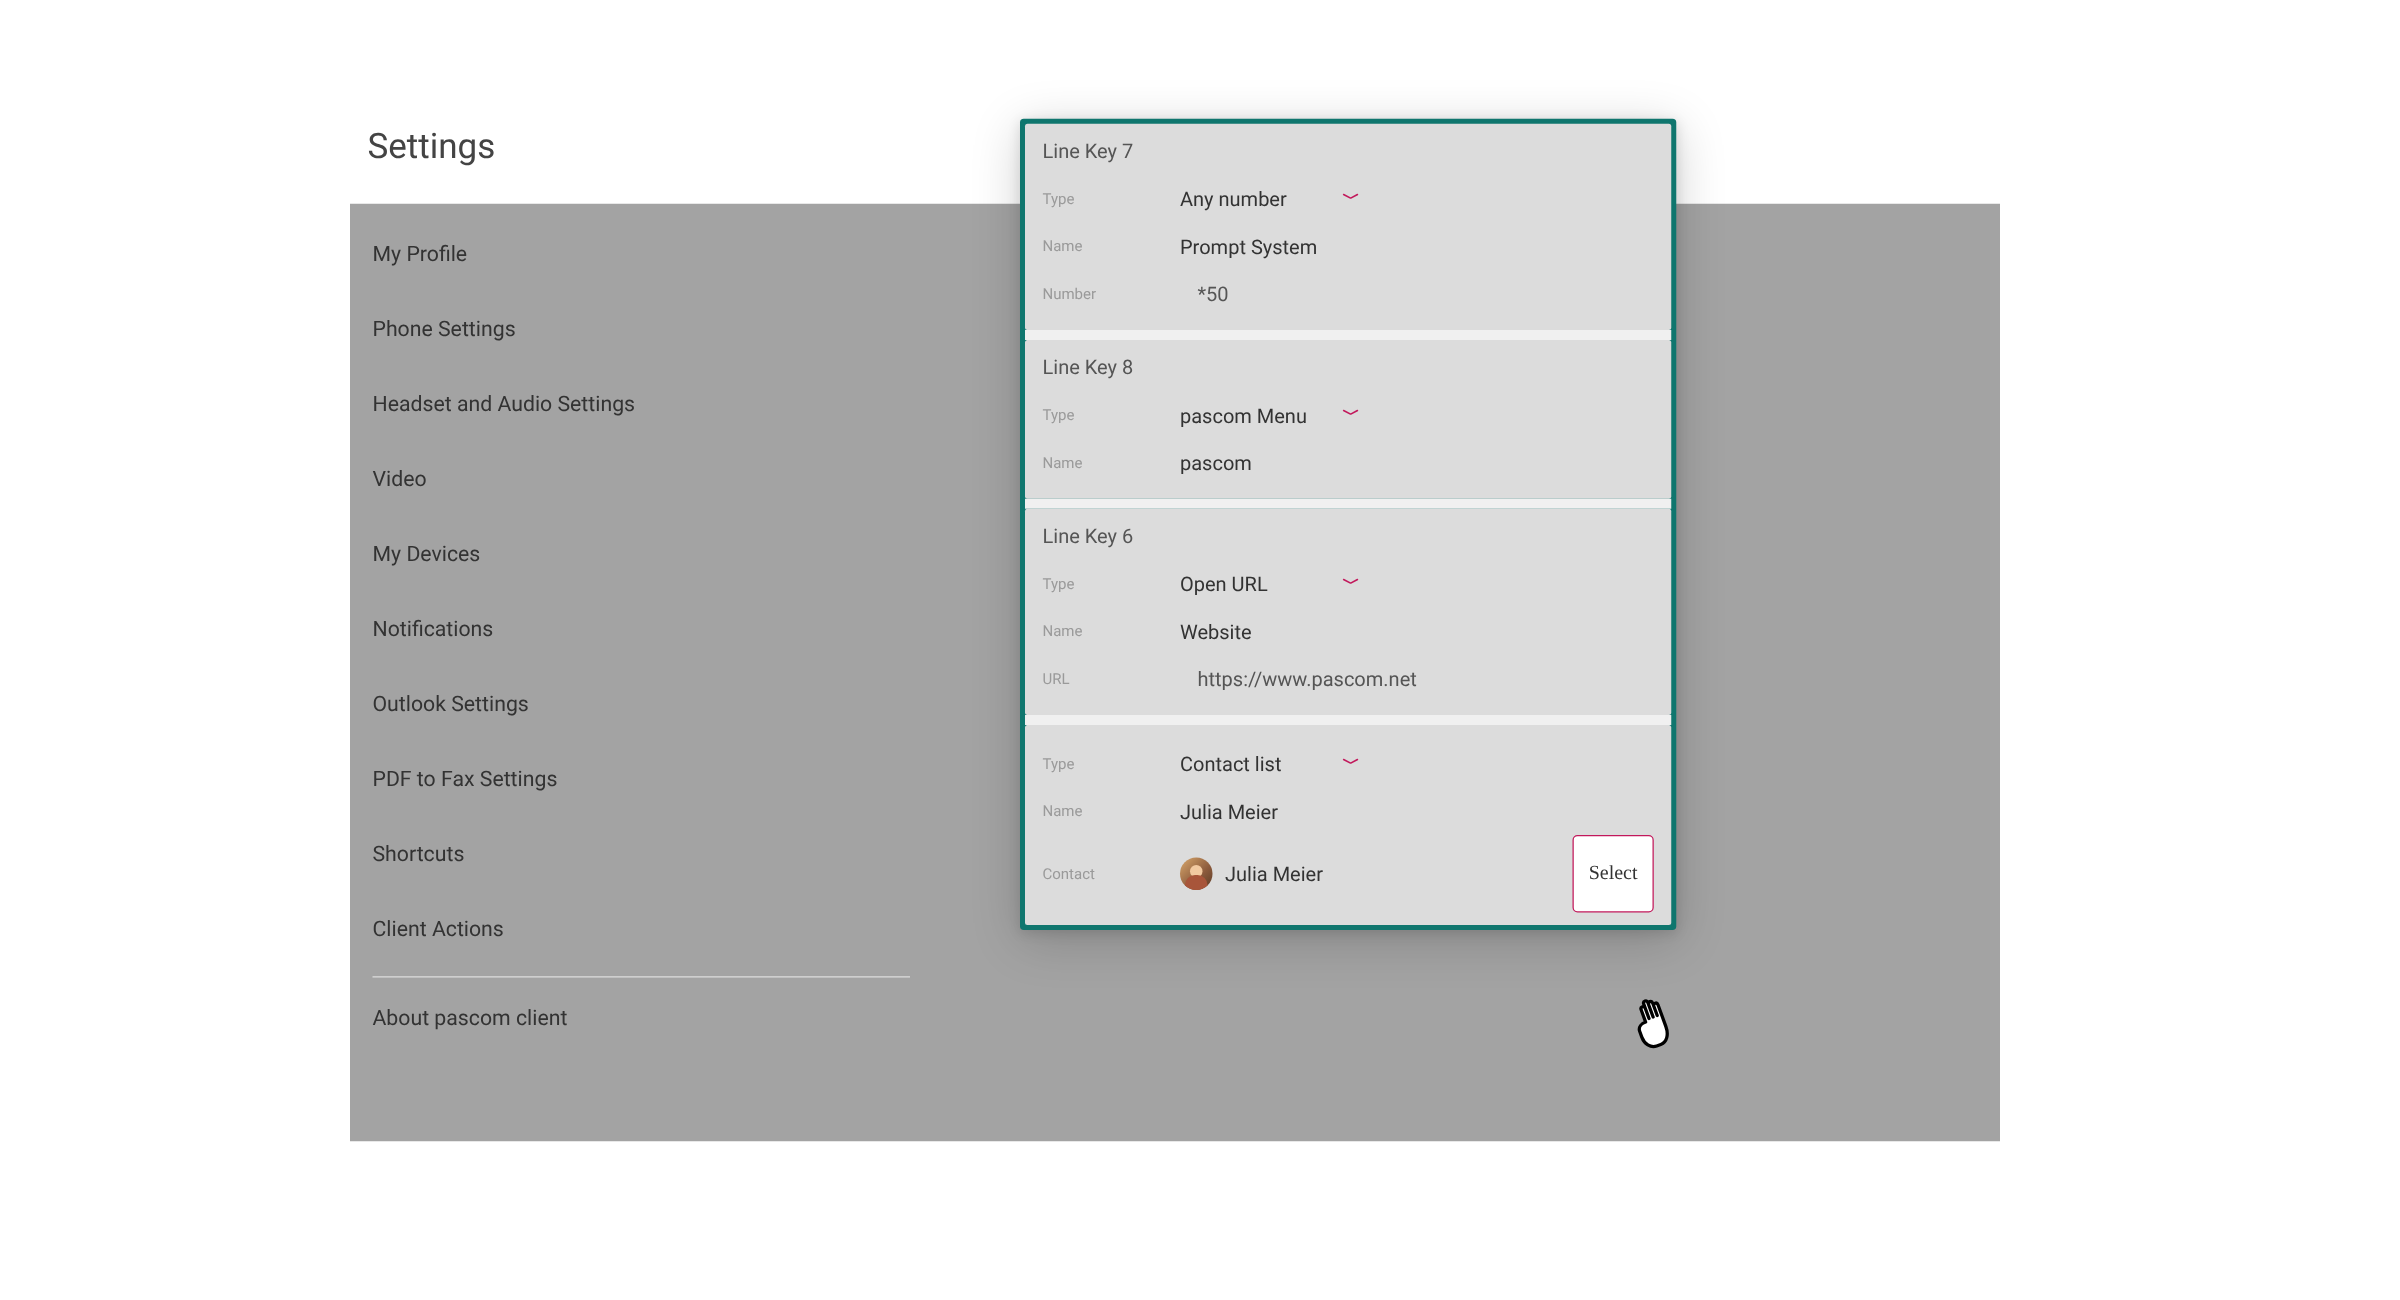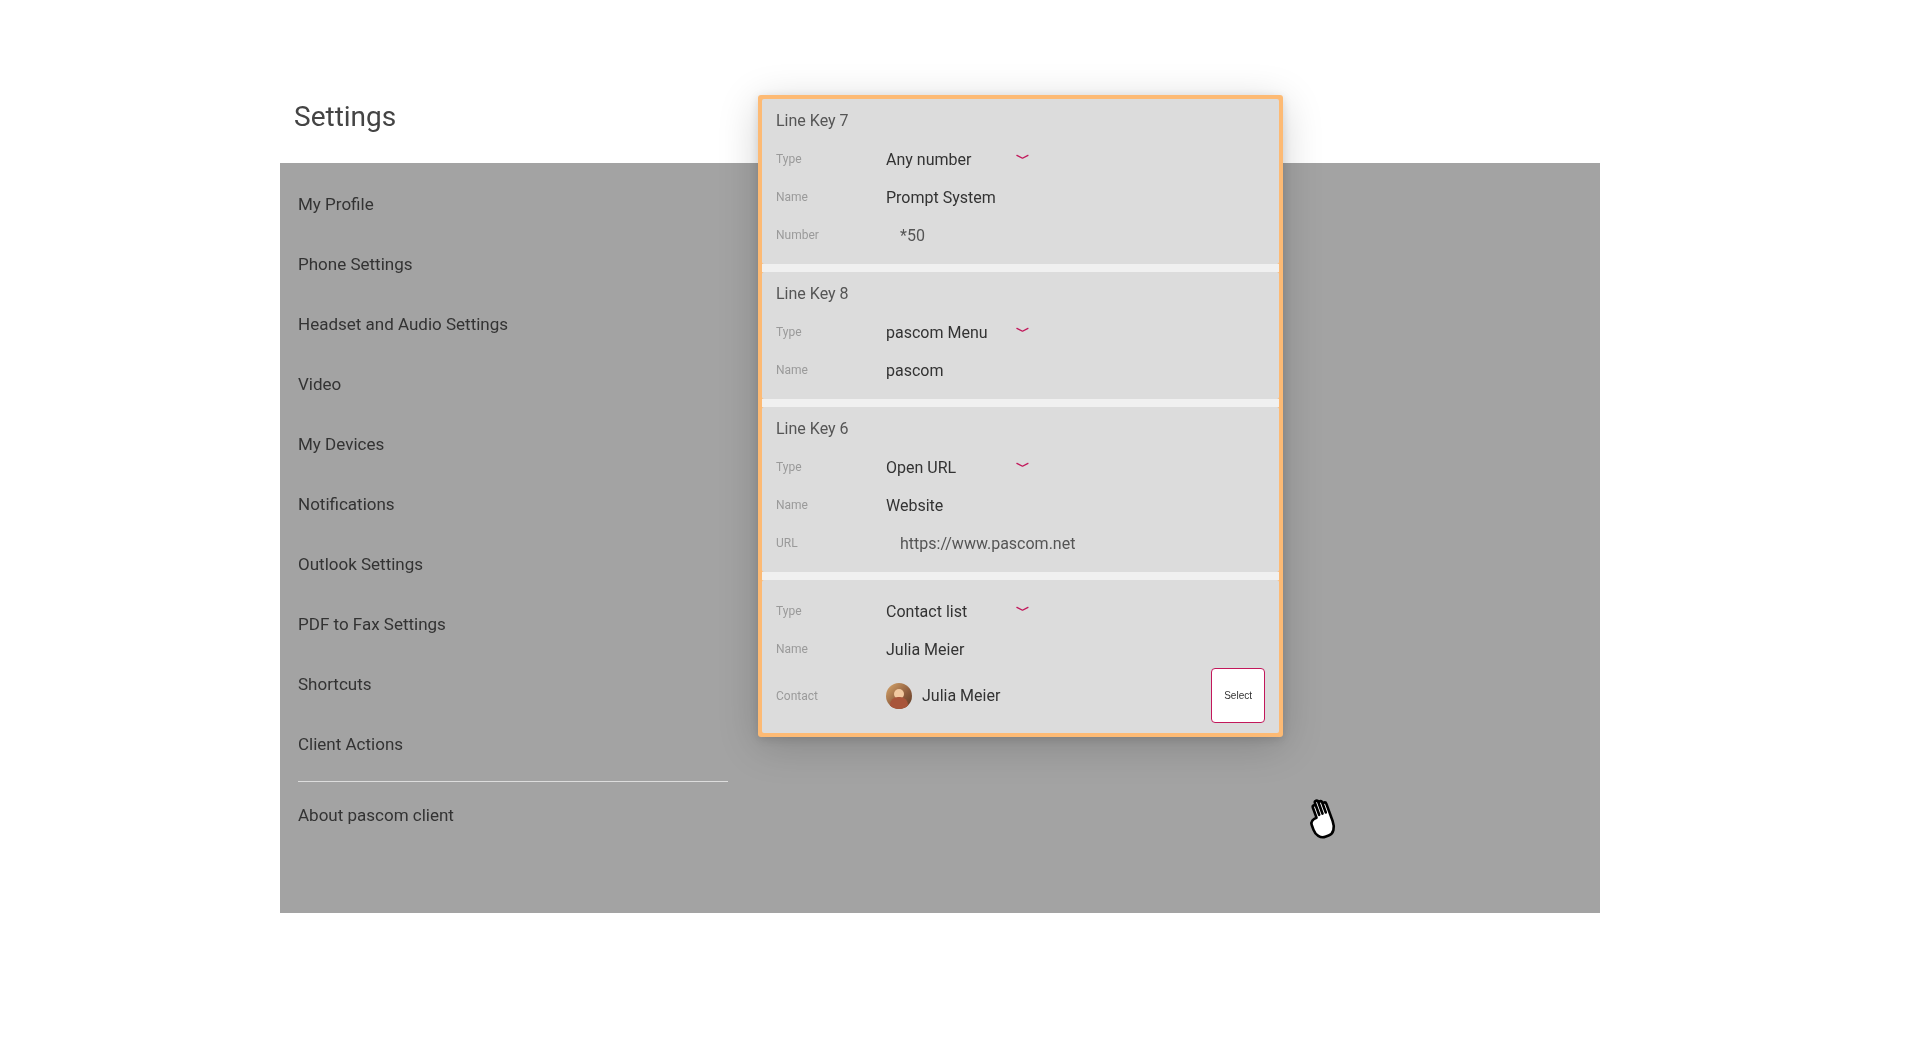--- a/index.html
+++ b/index.html
@@ -47,24 +47,24 @@
   }
   .sidebar-divider {
     height: 1px;
     background: #ddd;
     margin: 0 18px 10px 18px;
     width: 430px;
   }
   
   .panel {
     position: absolute;
-    left: 758px;
+    left: 816px;
     top: 95px;
     width: 525px;
-    background: #fdba74;
+    background: #0f766e;
     border-radius: 3px;
     box-shadow: 0 8px 40px rgba(0,0,0,0.18), 0 2px 10px rgba(0,0,0,0.12);
     padding: 4px;
   }
   .card {
     background: #dcdcdc;
     border-radius: 2px;
     padding: 12px 14px 10px 14px;
     margin-bottom: 8px;
   }
@@ -138,24 +138,25 @@
     position: absolute;
     left: 4px; top: 14px;
     width: 18px; height: 14px;
     background: #a8553a;
     border-radius: 8px 8px 0 0;
   }
   .select-btn {
     border: 1.5px solid #c2185b;
     background: #fff;
     color: #333;
-    font-size: 10px;
+    font-size: 16px;
     padding: 21px 12px;
     border-radius: 4px;
     cursor: pointer;
+    font-family: Liberation Serif, serif;
   }
   .contact-row {
     display: flex;
     align-items: center;
     justify-content: space-between;
     width: 100%;
   }
   .contact-left {
     display: flex;
     align-items: center;

